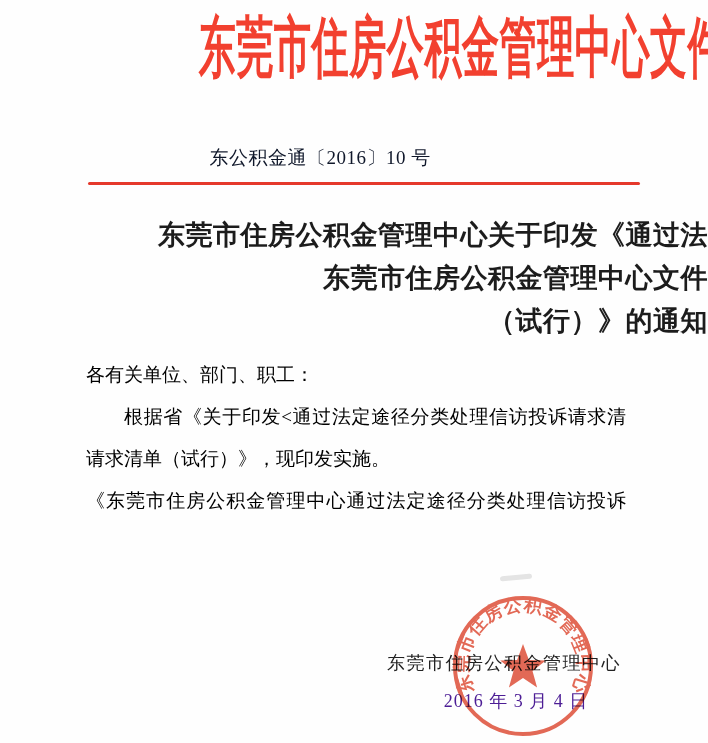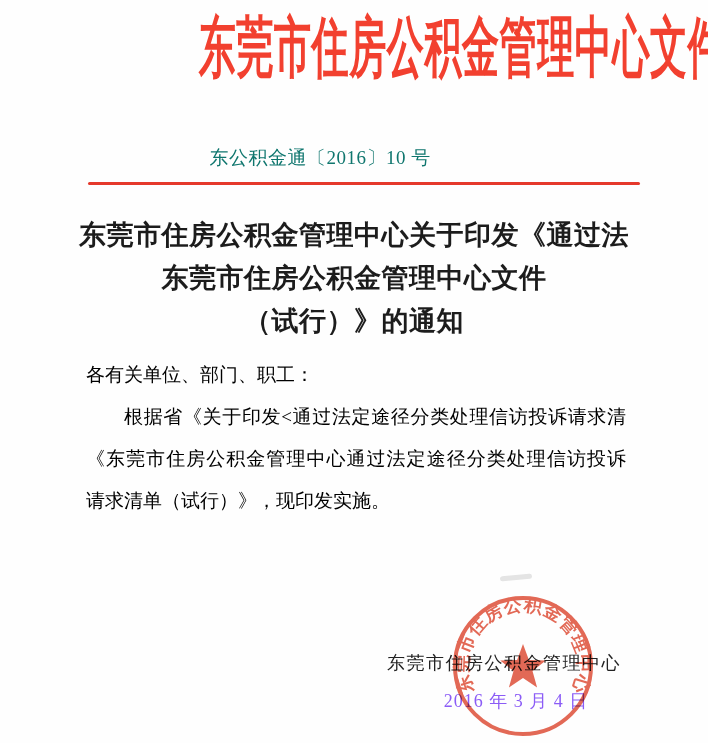--- a/index.html
+++ b/index.html
@@ -33,39 +33,39 @@
   }
 
   
   .doc-number {
     position: absolute;
     top: 145px; left: 0;
     width: 640px;
     text-align: center;
     font-size: 19px;
     line-height: 26px;
-    color: #0f766e;
+    color: #0f172a;
     letter-spacing: 0.5px;
   }
 
   
   .red-line {
     position: absolute;
     top: 182px; left: 88px;
     width: 552px; height: 3px;
     background: #e5392c;
     border-radius: 2px;
   }
 
   
   .doc-title {
     position: absolute;
     top: 214px; left: 0;
     width: 708px;
-    text-align: center;
+    text-align: right;
     font-size: 27px;
     font-weight: bold;
     color: #1c1c1c;
     line-height: 43px;
     letter-spacing: 0.5px;
   }
 
   
   .doc-body {
     position: absolute;
@@ -96,21 +96,21 @@
     color: #222222;
     line-height: 22px;
   }
   .sign-date {
     position: absolute;
     top: 690px; left: 396px;
     width: 240px;
     text-align: center;
     font-size: 18px;
     letter-spacing: 1px;
-    color: #8b5cf6;
+    color: #4c1d95;
     line-height: 22px;
   }
 
   
   .seal {
     position: absolute;
     top: 591px; left: 448px;
     width: 150px; height: 150px;
     opacity: 0.88;
     mix-blend-mode: multiply;
@@ -147,22 +147,22 @@
 
   <div class="doc-title">
     <div class="title-line">东莞市住房公积金管理中心关于印发《通过法</div>
     <div class="title-line">东莞市住房公积金管理中心文件</div>
     <div class="title-line">（试行）》的通知</div>
   </div>
 
   <div class="doc-body">
     <div class="body-line">各有关单位、部门、职工：</div>
     <div class="body-line indent just">根据省《关于印发&lt;通过法定途径分类处理信访投诉请求清</div>
+    <div class="body-line">请求清单（试行）》，现印发实施。</div>
     <div class="body-line just">《东莞市住房公积金管理中心通过法定途径分类处理信访投诉</div>
-    <div class="body-line">请求清单（试行）》，现印发实施。</div>
   </div>
 
   <div class="signature">东莞市住房公积金管理中心</div>
 
   <div class="sign-date">2016 年 3 月 4 日</div>
 
   <div class="smudge"></div>
 
   <svg class="seal" viewBox="0 0 150 150" xmlns="http://www.w3.org/2000/svg">
     <defs>

